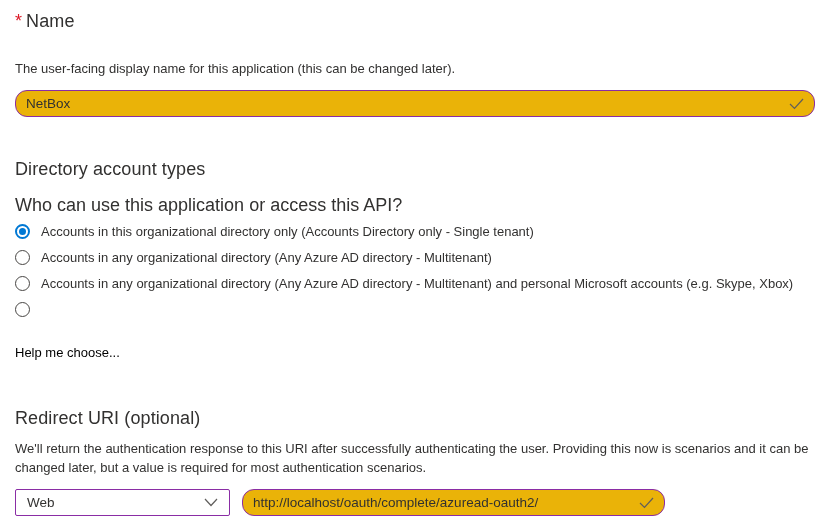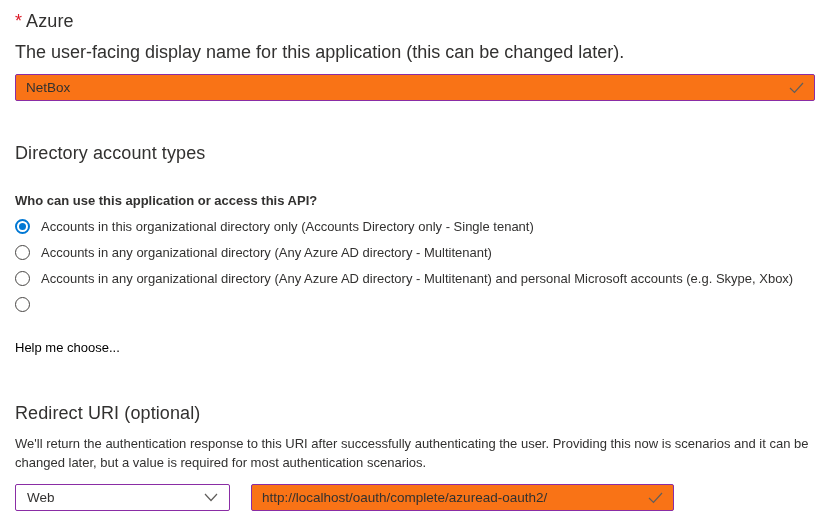--- a/index.html
+++ b/index.html
@@ -15,32 +15,32 @@
   h2.section-title {
     font-size: 18px;
     font-weight: 400;
     color: #323130;
     line-height: 22px;
     letter-spacing: 0.1px;
   }
   .required-asterisk { color: #dc1927; margin-right: 4px; }
 
   .desc-text {
-    margin-top: 12px;
-    font-size: 18px;
+    margin-top: 28px;
+    font-size: 13px;
     line-height: 17px;
     color: #323130;
   }
 
   .input-wrap {
     position: relative;
     height: 27px;
     border: 1.5px solid #8a2da5;
-    border-radius: 2px;
-    background: #f97316;
+    border-radius: 12px;
+    background: #eab308;
     display: flex;
     align-items: center;
   }
   .input-wrap.name-input-wrap { margin-top: 13px; width: 800px; }
   .input-wrap input {
     width: 100%; height: 100%;
     border: none; outline: none; background: transparent;
     font-family: "Liberation Sans", "DejaVu Sans", sans-serif;
     font-size: 13.5px;
     color: #323130;
@@ -48,21 +48,21 @@
   }
   .valid-check {
     position: absolute;
     right: 10px; top: 50%;
     transform: translateY(-50%);
     display: flex; align-items: center;
   }
 
   h2.supported-title { margin-top: 41px; }
 
-  .question-text { margin-top: 28px; font-size: 13px; line-height: 17px; font-weight: bold; }
+  .question-text { margin-top: 17px; font-size: 18px; line-height: 17px; }
 
   .radio-group { margin-top: 4px; }
   .radio-row {
     height: 26px;
     display: flex;
     align-items: center;
     cursor: default;
     white-space: nowrap;
   }
   .radio-outer {
@@ -96,21 +96,21 @@
 
   h2.redirect-title { margin-top: 46px; }
 
   .redirect-desc {
     margin-top: 10px;
     font-size: 13px;
     line-height: 19px;
     max-width: 798px;
   }
 
-  .controls-row { margin-top: 12px; display: flex; gap: 21px; }
+  .controls-row { margin-top: 12px; display: flex; gap: 12px; }
   .select-box {
     width: 215px; height: 27px;
     border: 1.5px solid #8a2da5;
     border-radius: 2px;
     display: flex;
     align-items: center;
     justify-content: space-between;
     padding: 0 11px 0 11px;
     font-size: 13.5px;
     color: #323130;
@@ -118,21 +118,21 @@
     cursor: pointer;
   }
   .input-wrap.uri-input-wrap { width: 423px; }
 </style>
 </head>
 <body>
 
 <div class="container">
 
   
-  <h2 class="section-title"><span class="required-asterisk">*</span><span>Azure</span></h2>
+  <h2 class="section-title"><span class="required-asterisk">*</span><span>Name</span></h2>
 
   <div class="desc-text">The user-facing display name for this application (this can be changed later).</div>
 
   <div class="input-wrap name-input-wrap">
     <input type="text" value="NetBox" style="">
     <span class="valid-check">
       <svg width="15" height="12" viewBox="0 0 15 12">
           <path d="M1 6 L5.5 10.5 L14 1" stroke="#605e5c" stroke-width="1.2" fill="none"></path>
         </svg>
     </span>

